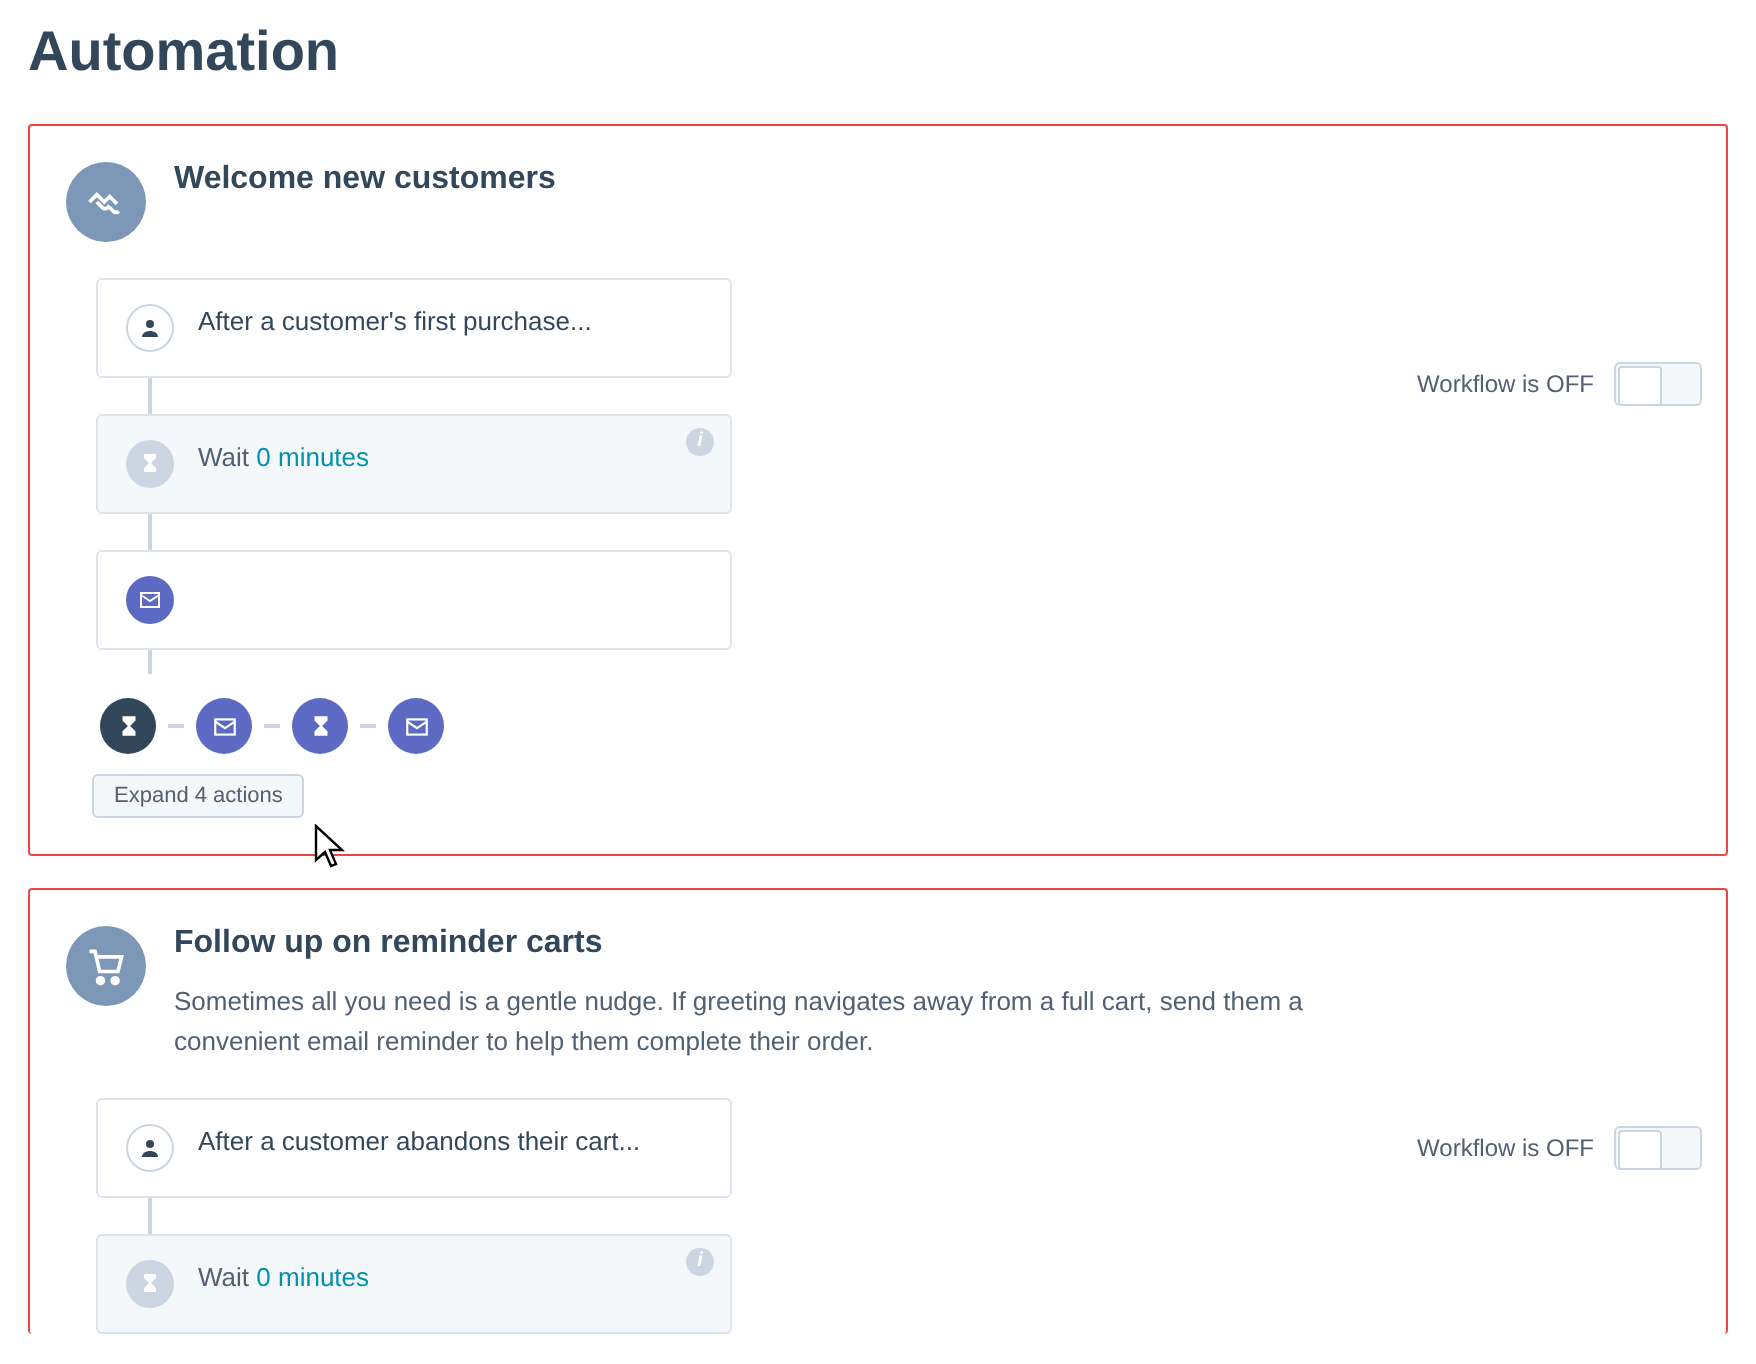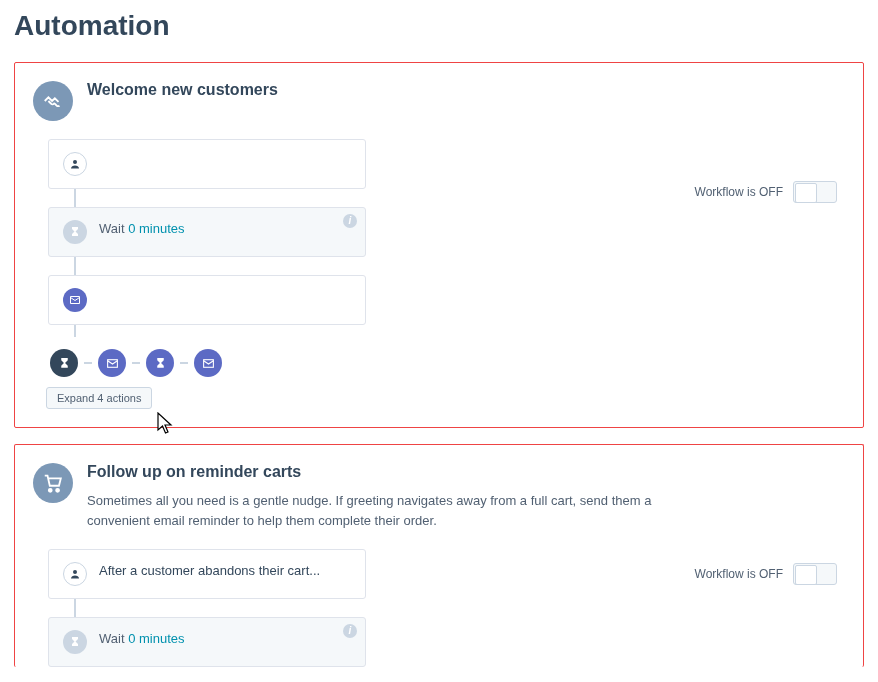--- a/index.html
+++ b/index.html
@@ -45,21 +45,21 @@
   }
   .card-desc {
     font-size: 13px;
     line-height: 1.55;
     color: #516072;
     max-width: 620px;
   }
 
   .workflow-toggle-row {
     position: absolute;
-    right: 26px;
+    right: 12px;
     top: 150px;
     display: flex;
     align-items: center;
     gap: 10px;
     font-size: 12px;
     color: #516072;
   }
   .card + .card .workflow-toggle-row { top: 150px; }
   .toggle {
     width: 44px; height: 22px;
@@ -201,20 +201,21 @@
 
   <div class="steps" id="steps-area-1">
     
     <div class="step">
       <div class="step-icon icon-white">
         <svg viewBox="0 0 24 24" fill="currentColor">
             <circle cx="12" cy="8" r="4"></circle>
             <path d="M4 21c0-4 4-6 8-6s8 2 8 6"></path>
           </svg>
       </div>
+      <div class="step-body">After a customer's first purchase...</div>
     </div>
     <div class="connector"></div>
 
     
     <div class="step muted">
       <div class="step-icon icon-grey">
         <svg viewBox="0 0 24 24" fill="currentColor">
             <path d="M6 2h12v4l-5 5 5 5v4H6v-4l5-5-5-5z"></path>
           </svg>
       </div>

